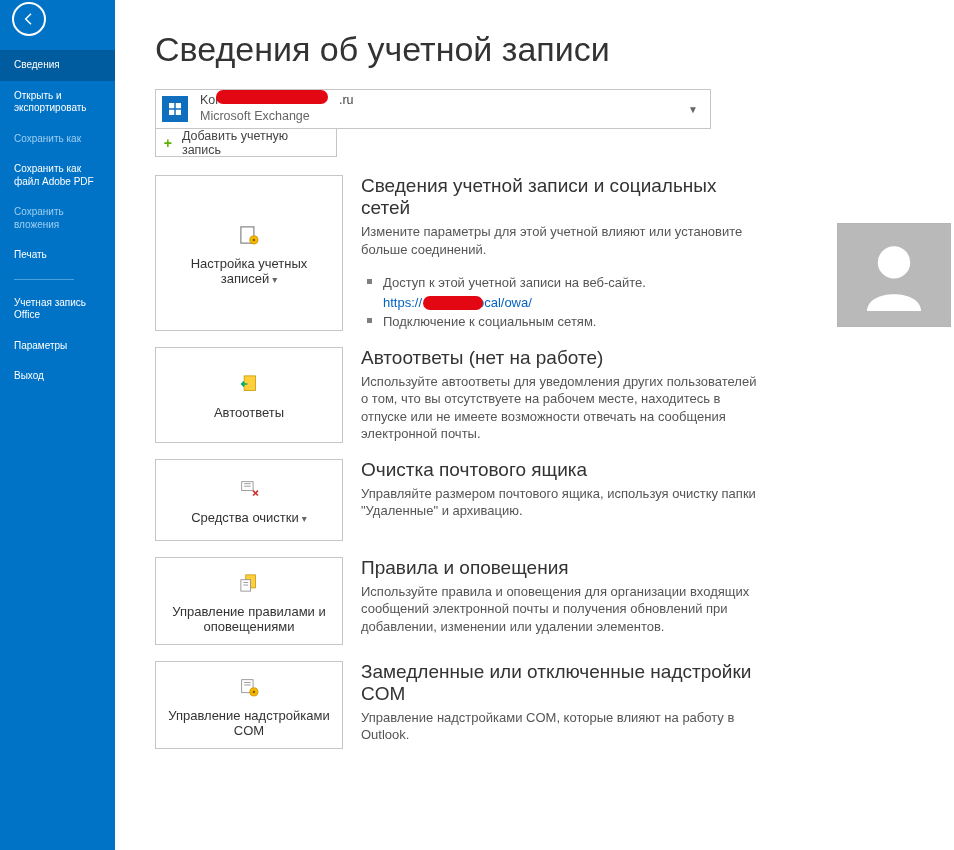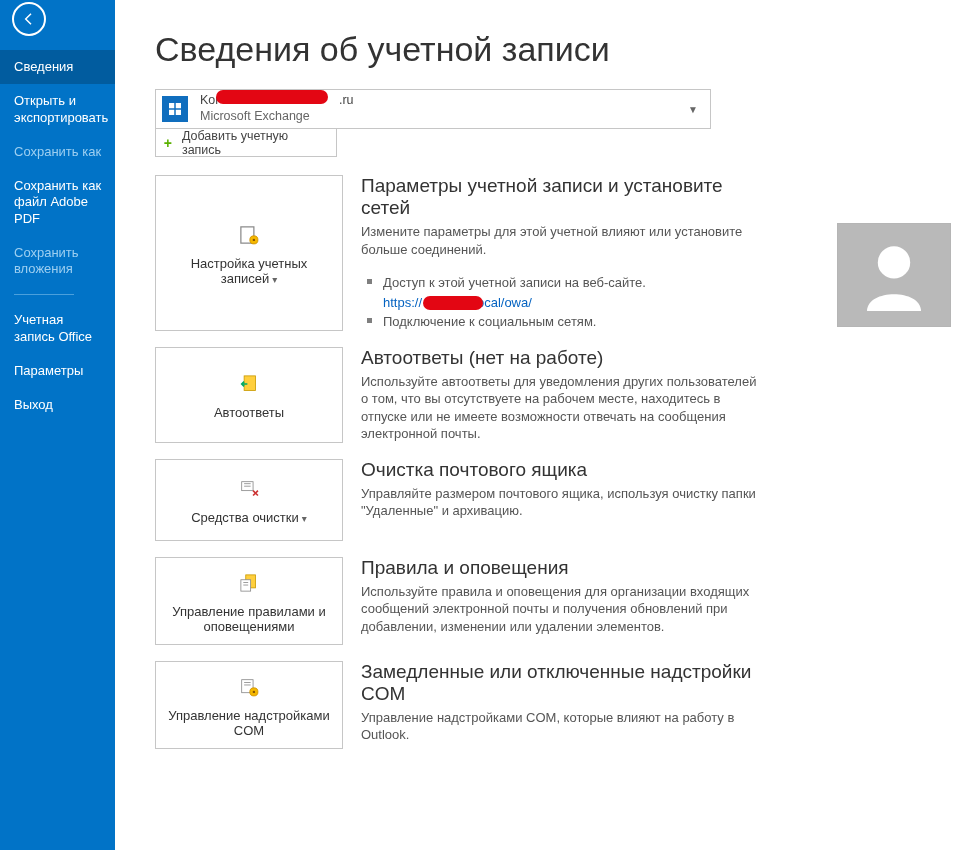--- a/index.html
+++ b/index.html
@@ -24,21 +24,21 @@
     width: 34px; height: 34px;
     border: 2px solid #fff;
     border-radius: 50%;
     margin: 2px 0 14px 12px;
     display: flex; align-items: center; justify-content: center;
     cursor: pointer;
   }
   .back-btn svg { width: 16px; height: 16px; fill:none; stroke:#fff; stroke-width:2.2; }
   .side-item {
     padding: 9px 10px 9px 14px;
-    font-size: 13px;
+    font-size: 10px;
     line-height: 1.25;
     cursor: pointer;
     color: #fff;
   }
   .side-item.selected { background: #015c9f; }
   .side-item.dim { color: #9dcff1; }
   .side-sep {
     border-top: 1px solid #4ba0dc;
     margin: 8px 14px;
     width: 60px;
@@ -134,20 +134,21 @@
     <svg viewBox="0 0 24 24">
         <path d="M15 4 L7 12 L15 20"></path>
       </svg>
   </div>
   <div id="side-list">
       <div class="side-item selected">Сведения</div>
       <div class="side-item">Открыть и экспортировать</div>
       <div class="side-item dim">Сохранить как</div>
       <div class="side-item">Сохранить как файл Adobe PDF</div>
       <div class="side-item dim">Сохранить вложения</div>
+      <div class="side-item">Печать</div>
     </div>
   <div class="side-sep"></div>
   <div id="side-list2">
       <div class="side-item">Учетная запись Office</div>
       <div class="side-item">Параметры</div>
       <div class="side-item">Выход</div>
     </div>
 </div>
 
 <div class="main">
@@ -181,21 +182,21 @@
           <div class="icon-wrap">
             <svg class="ico" viewBox="0 0 32 32">
               <rect x="6" y="6" width="16" height="20" fill="#fff" stroke="#888" stroke-width="1.5"></rect>
               <circle cx="22" cy="22" r="5" fill="#f5b800" stroke="#cc8f00"></circle>
               <circle cx="22" cy="22" r="1.5" fill="#885500"></circle>
             </svg>
           </div>
           <div>Настройка учетных записей<span class="caret">▾</span></div>
         </div>
         <div class="sec-body">
-          <div class="sec-title">Параметры учетной записи и установите сетей</div>
+          <div class="sec-title">Сведения учетной записи и социальных сетей</div>
           <div class="sec-desc">Измените параметры для этой учетной влияют или установите больше соединений.</div>
           <ul class="bullets">
             <li>Доступ к этой учетной записи на веб-сайте.</li>
             <li class="nolead" style="padding-left: 22px; list-style: none; position: relative; margin-top: 2px; font-size: 13px; line-height: 1.35; color: rgb(85, 85, 85);"><span class="link-wrap"><span class="link">https://<span style="visibility:hidden">xxxxxx</span>ik.local/owa/</span><span class="redact-pill" style="left:40px;top:2px;width:60px;"></span></span></li>
             <li>Подключение к социальным сетям.</li>
           </ul>
           <div class="avatar">
             <svg viewBox="0 0 100 100">
               <circle cx="50" cy="36" r="18"></circle>
               <path d="M20 90 C20 65 80 65 80 90 Z"></path>

